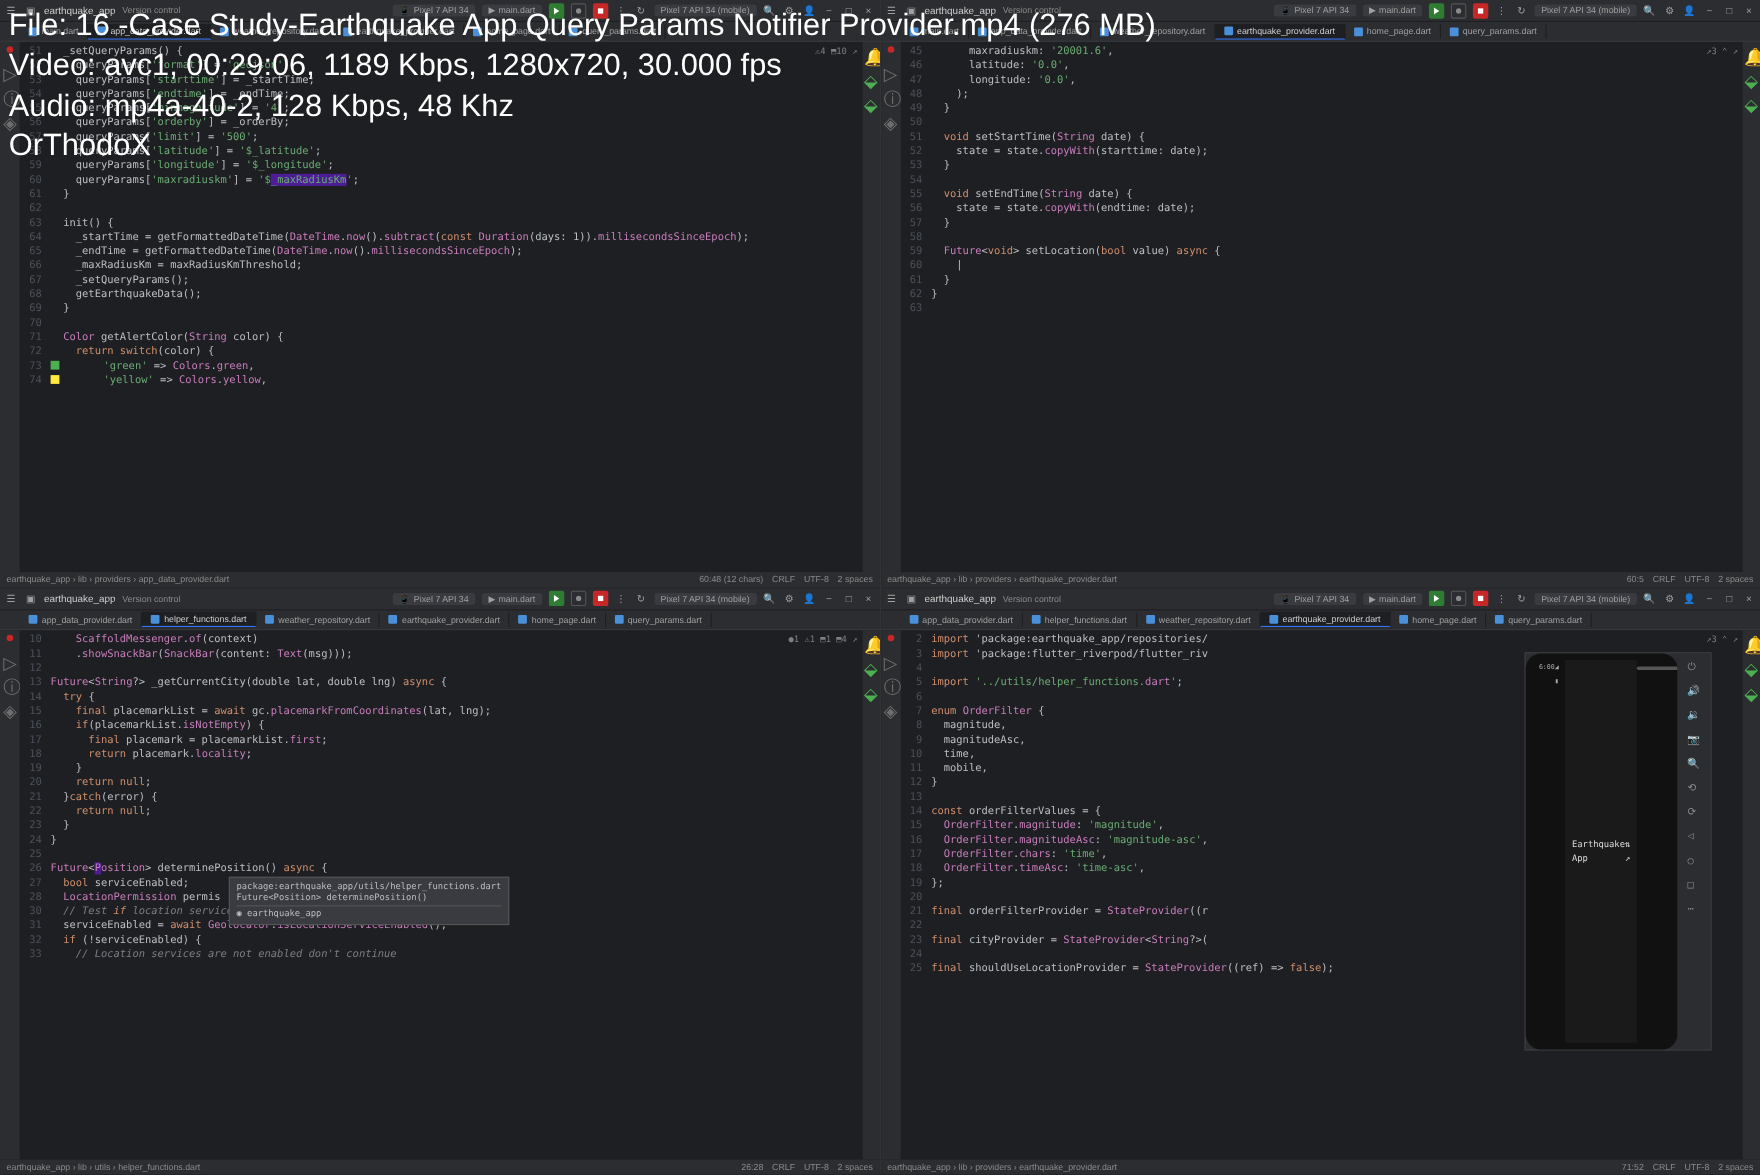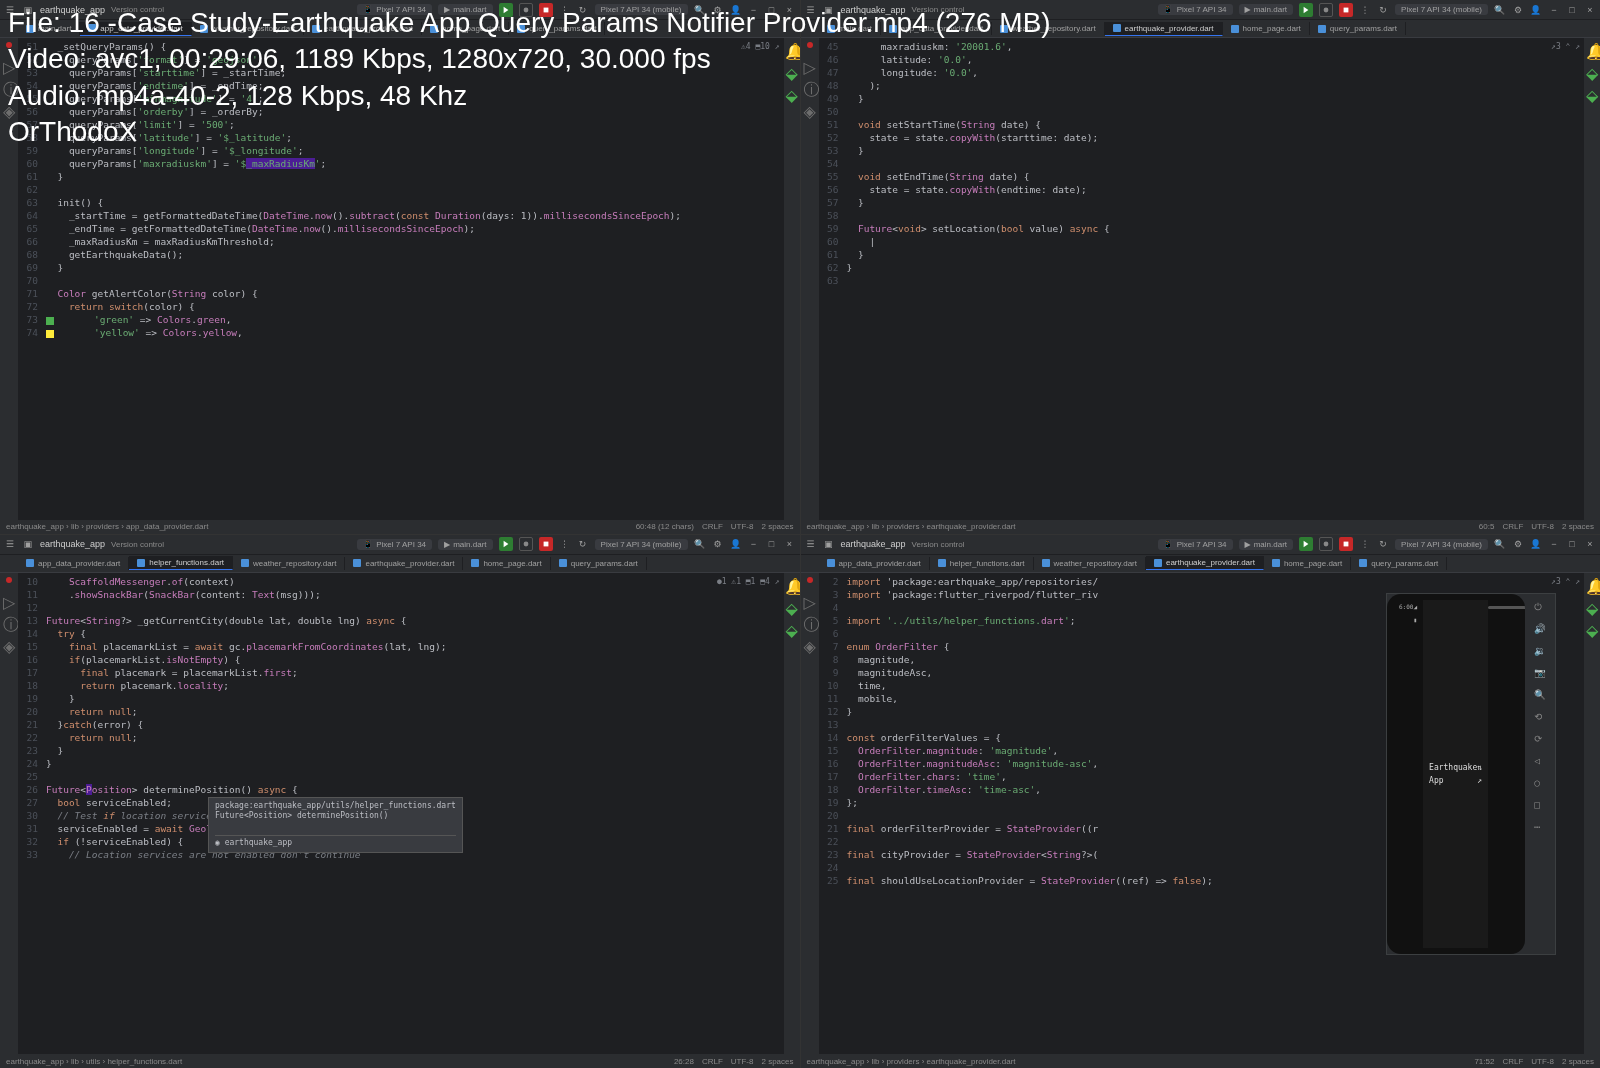--- a/index.html
+++ b/index.html
@@ -334,20 +334,21 @@
           <div class="code-line"><span class="line-num">57</span><span class="code-content">    queryParams[<span class="str">'limit'</span>] = <span class="str">'500'</span>;</span></div>
           <div class="code-line"><span class="line-num">58</span><span class="code-content">    queryParams[<span class="str">'latitude'</span>] = <span class="str">'$_latitude'</span>;</span></div>
           <div class="code-line"><span class="line-num">59</span><span class="code-content">    queryParams[<span class="str">'longitude'</span>] = <span class="str">'$_longitude'</span>;</span></div>
           <div class="code-line"><span class="line-num">60</span><span class="code-content">    queryParams[<span class="str">'maxradiuskm'</span>] = <span class="str">'$<span class="hl-sel">_maxRadiusKm</span>'</span>;</span></div>
           <div class="code-line"><span class="line-num">61</span><span class="code-content">  }</span></div>
           <div class="code-line"><span class="line-num">62</span><span class="code-content"></span></div>
           <div class="code-line"><span class="line-num">63</span><span class="code-content">  init() {</span></div>
           <div class="code-line"><span class="line-num">64</span><span class="code-content">    _startTime = getFormattedDateTime(<span class="cls">DateTime</span>.<span class="prop">now</span>().<span class="prop">subtract</span>(<span class="kw">const</span> <span class="cls">Duration</span>(days: 1)).<span class="prop">millisecondsSinceEpoch</span>);</span></div>
           <div class="code-line"><span class="line-num">65</span><span class="code-content">    _endTime = getFormattedDateTime(<span class="cls">DateTime</span>.<span class="prop">now</span>().<span class="prop">millisecondsSinceEpoch</span>);</span></div>
           <div class="code-line"><span class="line-num">66</span><span class="code-content">    _maxRadiusKm = maxRadiusKmThreshold;</span></div>
+          <div class="code-line"><span class="line-num">67</span><span class="code-content">    _setQueryParams();</span></div>
           <div class="code-line"><span class="line-num">68</span><span class="code-content">    getEarthquakeData();</span></div>
           <div class="code-line"><span class="line-num">69</span><span class="code-content">  }</span></div>
           <div class="code-line"><span class="line-num">70</span><span class="code-content"></span></div>
           <div class="code-line"><span class="line-num">71</span><span class="code-content">  <span class="cls">Color</span> getAlertColor(<span class="cls">String</span> color) {</span></div>
           <div class="code-line"><span class="line-num">72</span><span class="code-content">    <span class="kw">return</span> <span class="kw">switch</span>(color) {</span></div>
           <div class="code-line"><span class="line-num">73</span><span class="code-content"><span class="color-sq" style="background:#4caf50"></span>       <span class="str">'green'</span> =&gt; <span class="cls">Colors</span>.<span class="prop">green</span>,</span></div>
           <div class="code-line"><span class="line-num">74</span><span class="code-content"><span class="color-sq" style="background:#ffeb3b"></span>       <span class="str">'yellow'</span> =&gt; <span class="cls">Colors</span>.<span class="prop">yellow</span>,</span></div>
         </div>
       <div class="left-gutter" style="width:16px">
         <span class="gutter-icon">🔔</span>
@@ -511,40 +512,41 @@
         <span class="gutter-icon dot-red"></span>
         <span class="gutter-icon">▷</span>
         <span class="gutter-icon">ⓘ</span>
         <span class="gutter-icon">◈</span>
       </div>
       <div class="code-area" id="code-bl">
         <div class="right-annotations">●1 ⚠1 ⬒1 ⬒4 ↗</div>
         <div class="tooltip-popup" style="left:190px;top:224px;">
           <div>package:earthquake_app/utils/helper_functions.dart</div>
           <div>Future&lt;Position&gt; determinePosition()</div>
-          <div style="border-top:1px solid #555;margin-top:14px;padding-top:2px;">◉ <span>earthquake_app</span></div>
+          <div style="border-top:1px solid #555;margin-top:2px;padding-top:2px;">◉ <span>earthquake_app</span></div>
         </div>
       <div class="code-line"><span class="line-num">10</span><span class="code-content">    <span class="cls">ScaffoldMessenger</span>.<span class="prop">of</span>(context)</span></div>
           <div class="code-line"><span class="line-num">11</span><span class="code-content">    .<span class="prop">showSnackBar</span>(<span class="cls">SnackBar</span>(content: <span class="cls">Text</span>(msg)));</span></div>
           <div class="code-line"><span class="line-num">12</span><span class="code-content"></span></div>
           <div class="code-line"><span class="line-num">13</span><span class="code-content"><span class="cls">Future</span>&lt;<span class="cls">String</span>?&gt; _getCurrentCity(double lat, double lng) <span class="kw">async</span> {</span></div>
           <div class="code-line"><span class="line-num">14</span><span class="code-content">  <span class="kw">try</span> {</span></div>
           <div class="code-line"><span class="line-num">15</span><span class="code-content">    <span class="kw">final</span> placemarkList = <span class="kw">await</span> gc.<span class="prop">placemarkFromCoordinates</span>(lat, lng);</span></div>
           <div class="code-line"><span class="line-num">16</span><span class="code-content">    <span class="kw">if</span>(placemarkList.<span class="prop">isNotEmpty</span>) {</span></div>
           <div class="code-line"><span class="line-num">17</span><span class="code-content">      <span class="kw">final</span> placemark = placemarkList.<span class="prop">first</span>;</span></div>
           <div class="code-line"><span class="line-num">18</span><span class="code-content">      <span class="kw">return</span> placemark.<span class="prop">locality</span>;</span></div>
           <div class="code-line"><span class="line-num">19</span><span class="code-content">    }</span></div>
           <div class="code-line"><span class="line-num">20</span><span class="code-content">    <span class="kw">return</span> <span class="kw">null</span>;</span></div>
           <div class="code-line"><span class="line-num">21</span><span class="code-content">  }<span class="kw">catch</span>(error) {</span></div>
           <div class="code-line"><span class="line-num">22</span><span class="code-content">    <span class="kw">return</span> <span class="kw">null</span>;</span></div>
           <div class="code-line"><span class="line-num">23</span><span class="code-content">  }</span></div>
           <div class="code-line"><span class="line-num">24</span><span class="code-content">}</span></div>
           <div class="code-line"><span class="line-num">25</span><span class="code-content"></span></div>
           <div class="code-line"><span class="line-num">26</span><span class="code-content"><span class="cls">Future</span>&lt;<span class="cls"><span class="hl-sel">P</span>osition</span>&gt; determinePosition() <span class="kw">async</span> {</span></div>
           <div class="code-line"><span class="line-num">27</span><span class="code-content">  <span class="kw">bool</span> serviceEnabled;</span></div>
+          <div class="code-line"><span class="line-num">28</span><span class="code-content">  <span class="cls">LocationPermission</span> permis</span></div>
           <div class="code-line"><span class="line-num">30</span><span class="code-content">  <span class="cmt">// Test <span class="kw">if</span> location services are enabled.</span></span></div>
           <div class="code-line"><span class="line-num">31</span><span class="code-content">  serviceEnabled = <span class="kw">await</span> <span class="cls">Geolocator</span>.<span class="prop">isLocationServiceEnabled</span>();</span></div>
           <div class="code-line"><span class="line-num">32</span><span class="code-content">  <span class="kw">if</span> (!serviceEnabled) {</span></div>
           <div class="code-line"><span class="line-num">33</span><span class="code-content">    <span class="cmt">// Location services are not enabled don't continue</span></span></div>
         </div>
       <div class="left-gutter" style="width:16px">
         <span class="gutter-icon">🔔</span>
         <span class="gutter-icon turtle">⬙</span>
         <span class="gutter-icon turtle">⬙</span>
       </div>

